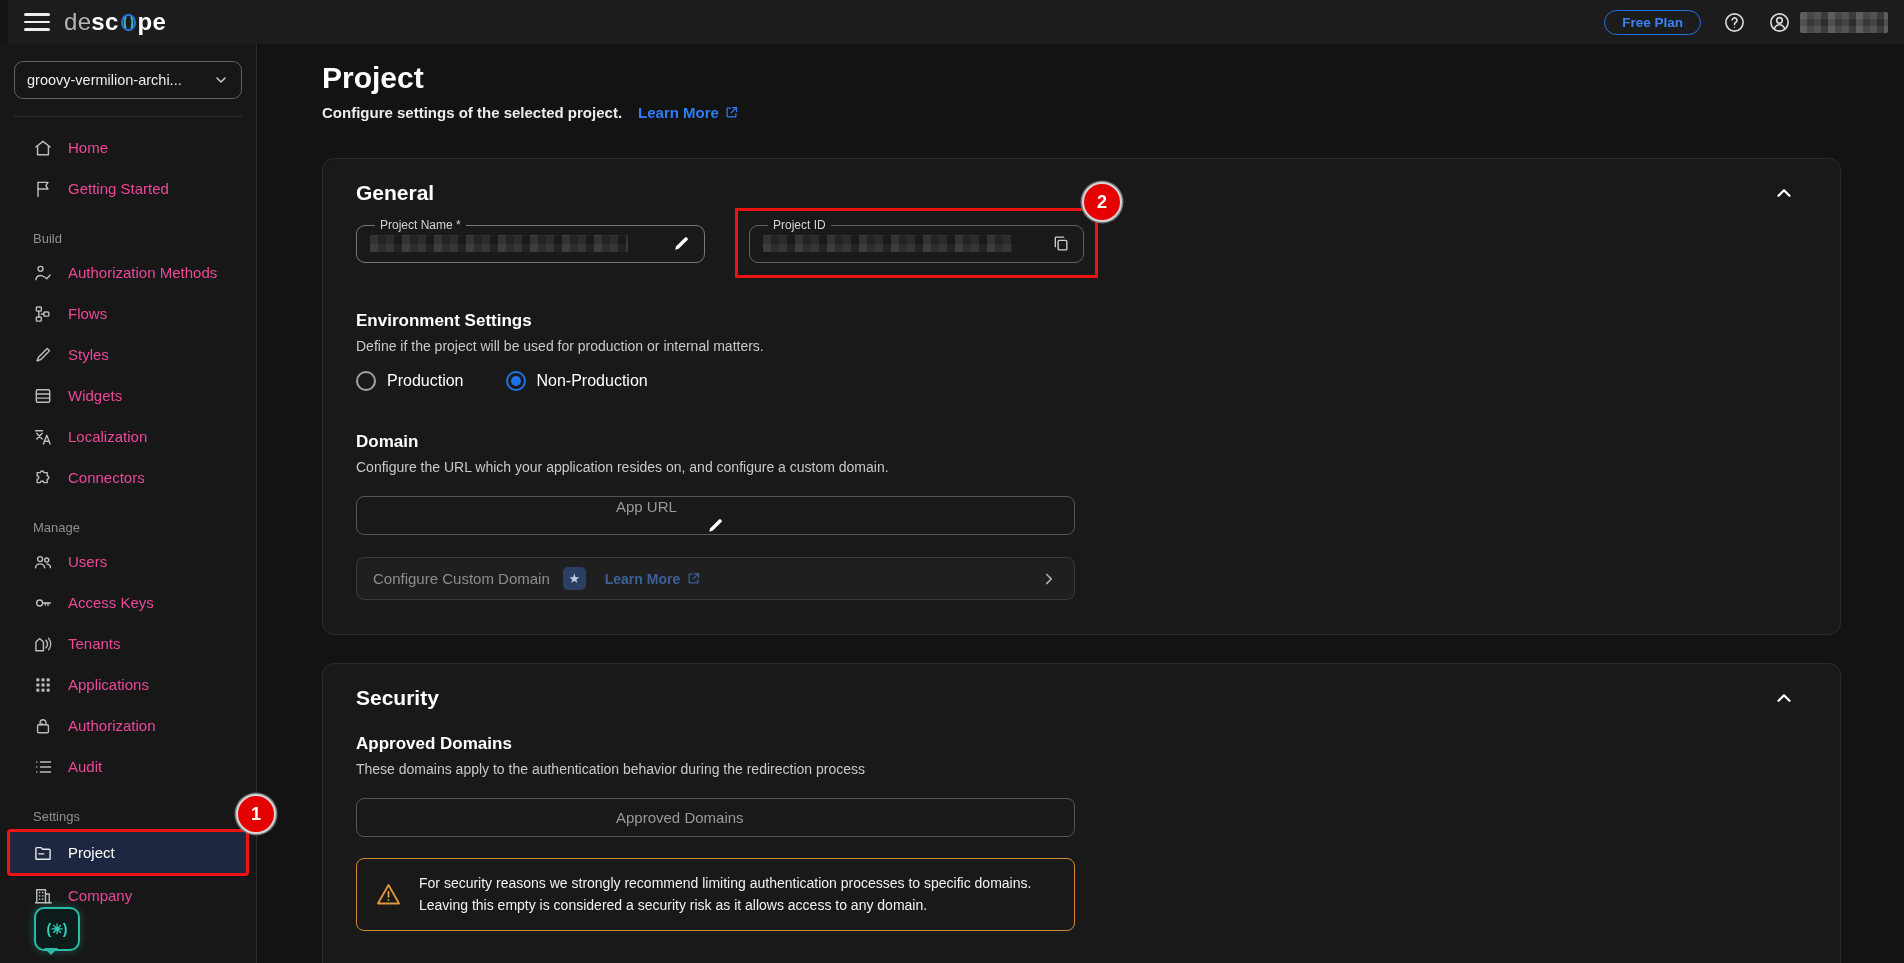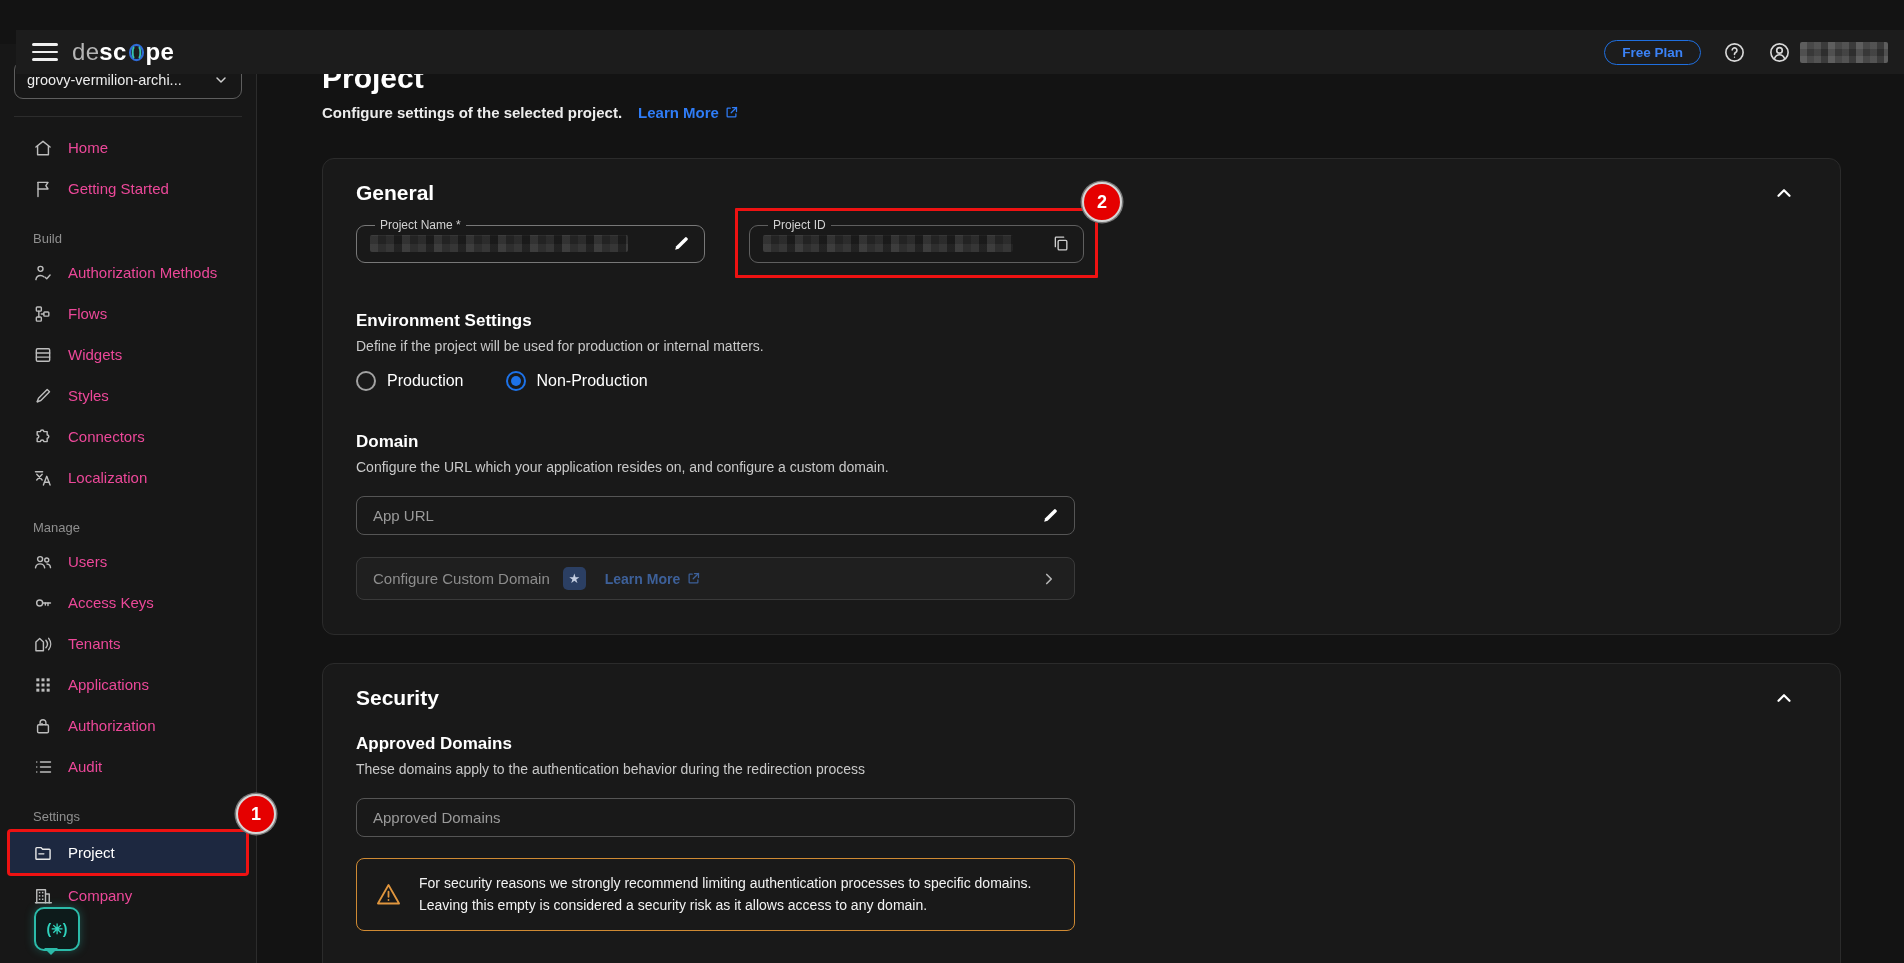--- a/index.html
+++ b/index.html
@@ -8,22 +8,22 @@
     width:1904px; height:963px; overflow:hidden; position:relative;
     background:#131313; color:#fff;
     font-family:"Liberation Sans", sans-serif;
     -webkit-font-smoothing:antialiased;
   }
   svg { display:block; }
   .stroke-i { fill:none; stroke:currentColor; stroke-width:1.7; stroke-linecap:round; stroke-linejoin:round; }
 
   
   .topbar {
-    position:absolute; top:0; left:16px; right:0; height:44px; z-index:10;
-    background:#1c1c1c; display:flex; align-items:center; padding:0 16px;margin-top:30px;
+    position:absolute; top:0; left:8px; right:0; height:44px; z-index:10;
+    background:#1c1c1c; display:flex; align-items:center; padding:0 16px;
   }
   .hamburger { width:26px; height:18px; display:flex; flex-direction:column; justify-content:space-between; cursor:pointer; margin-right:14px; }
   .hamburger span { display:block; height:2.6px; background:#efefef; border-radius:2px; }
   .logo { display:flex; align-items:center; font-size:24px; letter-spacing:.3px; user-select:none; }
   .logo .lt { color:#b5b5b5; font-weight:300; }
   .logo .bd { color:#ffffff; font-weight:700; }
   .logo .o-glyph { margin:0 1px; }
   .topbar-right { margin-left:auto; display:flex; align-items:center; gap:22px; }
   .free-plan {
     border:1.5px solid #1f6fe0; color:#3b82f6; background:transparent;
@@ -131,21 +131,21 @@
   .radio-row { display:flex; align-items:center; gap:42px; margin-top:17px; }
   .radio-opt { display:flex; align-items:center; gap:11px; cursor:pointer; font-size:16px; font-weight:500; color:#fff; }
   .radio { width:20px; height:20px; border-radius:50%; border:2px solid #a2a2a2; position:relative; background:transparent; }
   .radio.checked { border-color:#1d72e8; }
   .radio.checked::after {
     content:""; position:absolute; inset:3px; border-radius:50%; background:#1d72e8;
   }
 
   .input-line {
     margin-top:21px; width:719px; height:39px; border:1px solid #555555; border-radius:8px;
-    display:flex; align-items:center; padding:0 14px; background:transparent;
+    display:flex; align-items:center; padding:0 14px; background:transparent;flex-direction:column;
   }
   .input-line input {
     flex:1; background:transparent; border:none; outline:none; color:#e5e5e5;
     font-size:15px; font-family:"Liberation Sans", sans-serif;
   }
   .input-line input::placeholder { color:#9a9a9a; opacity:1; }
 
   .custom-domain-row {
     margin-top:22px; width:719px; height:43px; background:#1f1f1f;
     border:1px solid #3a3a3a; border-radius:8px; display:flex; align-items:center;
@@ -258,53 +258,53 @@
           <rect x="13" y="9.5" width="6" height="5" rx="1"></rect>
           <rect x="4" y="15.5" width="6" height="5" rx="1"></rect>
           <path d="M7 8.5v7M10 12h3"></path>
         </svg>
       </span>
     <span class="nav-label">Flows</span>
   </div>
   <div class="nav-item">
     <span class="nav-icon">
         <svg viewBox="0 0 24 24" class="stroke-i">
+          <path d="M5 19l1.6-4.4L17 4.2l2.8 2.8L9.4 17.4 5 19z"></path>
+          <circle cx="5.6" cy="18.6" r="1.1" fill="currentColor" stroke="none"></circle>
+        </svg>
+      </span>
+    <span class="nav-label">Styles</span>
+  </div>
+  <div class="nav-item">
+    <span class="nav-icon">
+        <svg viewBox="0 0 24 24" class="stroke-i">
           <rect x="4" y="4.5" width="16" height="15" rx="1.5"></rect>
           <path d="M4 9.5h16M4 14.5h16"></path>
         </svg>
       </span>
     <span class="nav-label">Widgets</span>
-  </div>
-  <div class="nav-item">
-    <span class="nav-icon">
-        <svg viewBox="0 0 24 24" class="stroke-i">
-          <path d="M5 19l1.6-4.4L17 4.2l2.8 2.8L9.4 17.4 5 19z"></path>
-          <circle cx="5.6" cy="18.6" r="1.1" fill="currentColor" stroke="none"></circle>
-        </svg>
-      </span>
-    <span class="nav-label">Styles</span>
-  </div>
-  <div class="nav-item">
-    <span class="nav-icon">
-        <svg viewBox="0 0 24 24" class="stroke-i">
-          <path d="M5 9.5V5.5h4a2 2 0 1 1 4 0h4v4a2 2 0 1 1 0 4v4h-4a2 2 0 1 0-4 0H5v-4a2 2 0 1 0 0-4z"></path>
-        </svg>
-      </span>
-    <span class="nav-label">Connectors</span>
   </div>
   <div class="nav-item">
     <span class="nav-icon">
         <svg viewBox="0 0 24 24" class="stroke-i">
           <path d="M3 4.5h8.5"></path>
           <path d="M4.5 7.5l6.5 7M11 7.5l-6.5 7"></path>
           <path d="M12.5 20.5L16.5 10l4 10.5"></path>
           <path d="M13.8 17h5.4"></path>
         </svg>
       </span>
     <span class="nav-label">Localization</span>
+  </div>
+  <div class="nav-item">
+    <span class="nav-icon">
+        <svg viewBox="0 0 24 24" class="stroke-i">
+          <path d="M5 9.5V5.5h4a2 2 0 1 1 4 0h4v4a2 2 0 1 1 0 4v4h-4a2 2 0 1 0-4 0H5v-4a2 2 0 1 0 0-4z"></path>
+        </svg>
+      </span>
+    <span class="nav-label">Connectors</span>
   </div>
 
   <div class="nav-section-label">Manage</div>
   <div class="nav-item">
     <span class="nav-icon">
         <svg viewBox="0 0 24 24" class="stroke-i">
           <circle cx="8.5" cy="8.5" r="3"></circle>
           <path d="M3 19c.4-3 2.6-4.8 5.5-4.8S13.6 16 14 19"></path>
           <circle cx="16.5" cy="9.5" r="2.4"></circle>
           <path d="M16.8 14.4c2.6.2 4 2 4.2 4.4"></path>

